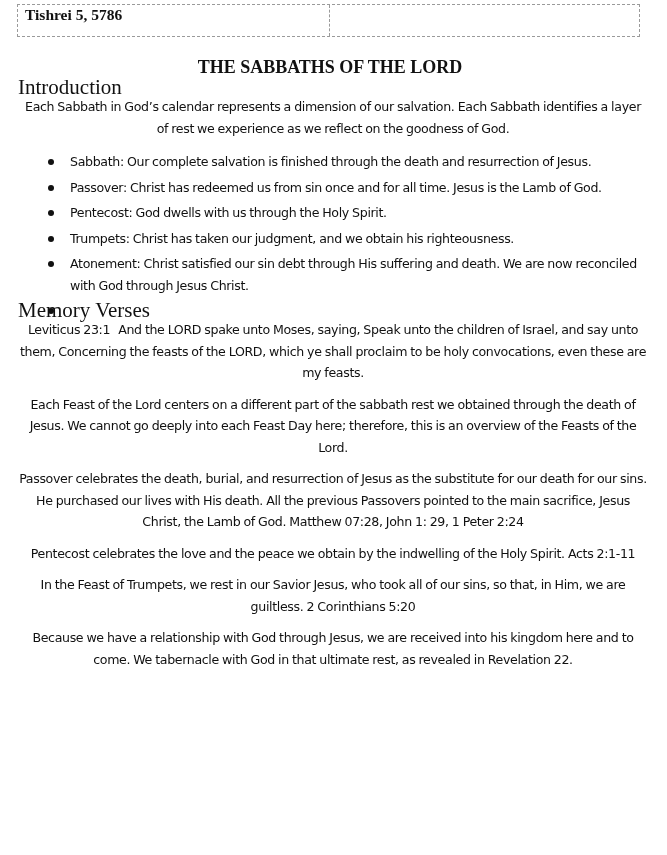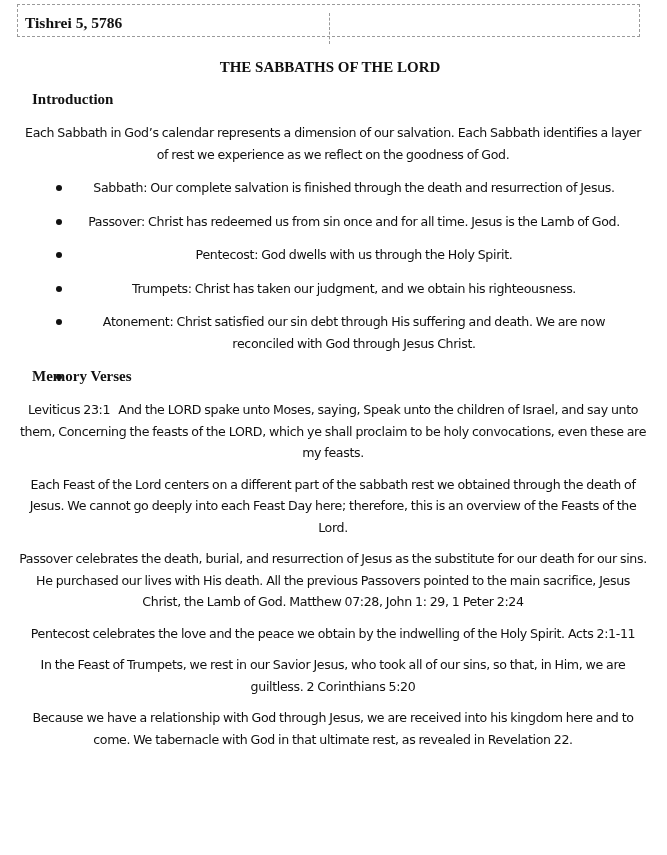--- a/index.html
+++ b/index.html
@@ -30,50 +30,49 @@
       font-size: 15.5px;
       line-height: 18px;
       padding: 1px 6px 0 7px;
       box-sizing: border-box;
       height: 100%;
     }
     .header-cell.left {
       width: 312px;
       border-right: 1px dashed #9a9a9a;
       text-align: left;
-      margin-top: 8px;
     }
     .header-cell.right {
       flex: 1;
       text-align: right;
       padding-right: 5px;
     }
     .doc-title {
       position: absolute;
       left: 0;
       top: 58px;
       width: 660px;
       text-align: center;
       font-family: "Liberation Serif", serif;
       font-weight: bold;
-      font-size: 15px;
+      font-size: 18px;
       line-height: 18px;
     }
     .content {
       position: absolute;
       left: 18px;
       top: 77px;
       width: 630px;
     }
     .section-heading {
       font-family: "Liberation Serif", serif;
-      font-weight: bold;
-      font-size: 15px;
+      font-weight: normal;
+      font-size: 21px;
       line-height: 17px;
-      margin: 14px;
+      margin: 0;
     }
     .para {
       font-family: "DejaVu Sans", sans-serif;
       font-size: 12.6px;
       letter-spacing: -0.35px;
       word-spacing: -0.5px;
       line-height: 21.5px;
       margin: 0 0 10px 0;
       text-align: center;
     }
@@ -85,23 +84,22 @@
       margin: 12px 0 6px 0;
       padding: 0 0 0 48px;
     }
     .bullets li {
       position: relative;
       font-family: "DejaVu Sans", sans-serif;
       font-size: 12.6px;
       letter-spacing: -0.35px;
       word-spacing: -0.5px;
       line-height: 21.5px;
-      margin: 12px;
+      margin: 4px;
       padding-right: 6px;
-      text-align: center;
     }
     .bullets li .dot {
       position: absolute;
       left: -22px;
       top: 8px;
       width: 6px;
       height: 6px;
       border-radius: 50%;
       background: #111111;
     }

